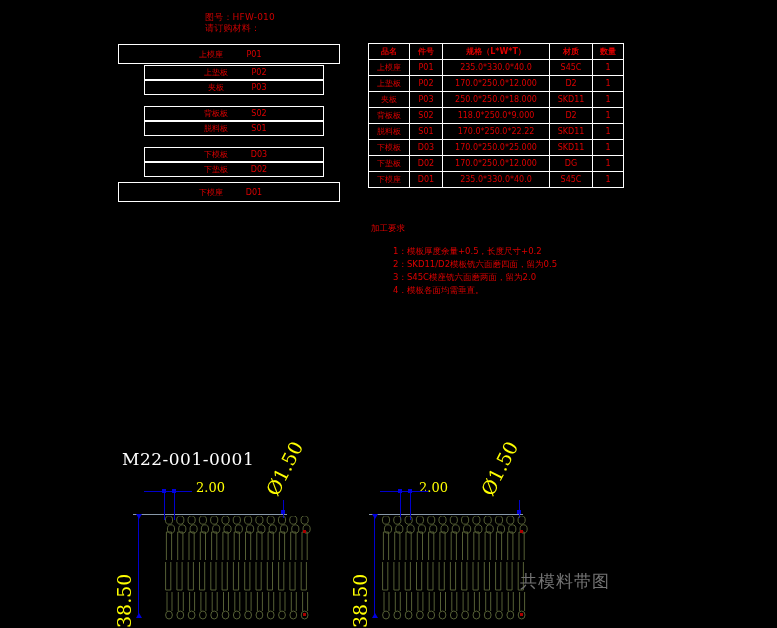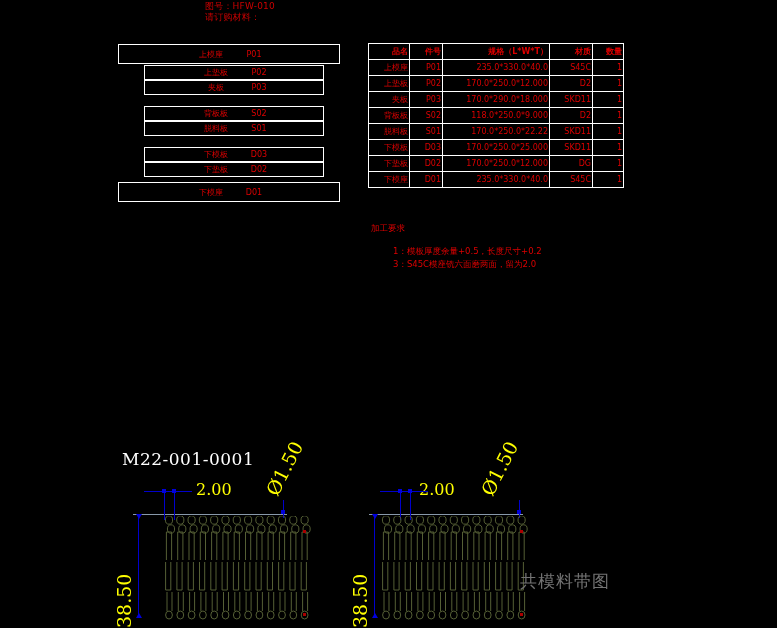--- a/index.html
+++ b/index.html
@@ -13,21 +13,21 @@
     position: relative;
     overflow: hidden;
     font-family: "DejaVu Sans", "Liberation Sans", sans-serif;
     color: #ff0000;
   }
   .abs { position: absolute; }
 
   
   #header-note {
     left: 205px;
-    top: 1px;
+    top: 12px;
     line-height: 11px;
     font-size: 9px;
     color: #cc0000;
     white-space: nowrap;
   }
   #header-note div { letter-spacing: 0.2px; }
 
   
   #die-stack { left: 118px; top: 44px; width: 222px; height: 138px; }
   .plate {
@@ -51,21 +51,21 @@
     left: 368px;
     top: 43px;
     border-collapse: collapse;
     border: 1px solid #ffffff;
     color: #dd0000;
     font-size: 8px;
   }
   #bom-table th, #bom-table td {
     border: 1px solid #ffffff;
     padding: 2px 1px;
-    text-align: right;
+    text-align: center;
     font-weight: normal;
     white-space: nowrap;
     line-height: 11px;
   }
   #bom-table th { font-weight: bold; }
   #bom-table .c-name  { width: 38px; }
   #bom-table .c-part  { width: 30px; }
   #bom-table .c-spec  { width: 104px; }
   #bom-table .c-mat   { width: 40px; }
   #bom-table .c-qty   { width: 28px; }
@@ -87,21 +87,21 @@
     position: absolute;
     color: #ffffff;
     font-size: 17px;
     letter-spacing: 0.5px;
     white-space: nowrap;
     font-family: "DejaVu Serif", "Liberation Serif", serif;
   }
   .dim-pitch {
     position: absolute;
     color: #ffff00;
-    font-size: 16px;
+    font-size: 13px;
     white-space: nowrap;
     font-family: "DejaVu Serif", "Liberation Serif", serif;
     text-align: right;
   }
   .dim-dia {
     position: absolute;
     color: #ffff00;
     font-size: 19px;
     white-space: nowrap;
     transform: rotate(-90deg);
@@ -210,21 +210,21 @@
       <tr>
         <td class="c-name">上垫板</td>
         <td class="c-part">P02</td>
         <td class="c-spec">170.0*250.0*12.000</td>
         <td class="c-mat">D2</td>
         <td class="c-qty">1</td>
       </tr>
       <tr>
         <td class="c-name">夹板</td>
         <td class="c-part">P03</td>
-        <td class="c-spec">170.0*290.0*18.000</td>
+        <td class="c-spec">250.0*250.0*18.000</td>
         <td class="c-mat">SKD11</td>
         <td class="c-qty">1</td>
       </tr>
       <tr>
         <td class="c-name">背板板</td>
         <td class="c-part">S02</td>
         <td class="c-spec">118.0*250.0*9.000</td>
         <td class="c-mat">D2</td>
         <td class="c-qty">1</td>
       </tr>
@@ -256,21 +256,23 @@
         <td class="c-mat">S45C</td>
         <td class="c-qty">1</td>
       </tr>
     </tbody>
 </table>
 
 <div id="process-notes" class="abs">
   <div class="pn-title">加工要求</div>
   <div id="process-items">
       <div>1：模板厚度余量+0.5，长度尺寸+0.2</div>
+      <div>2：SKD11/D2模板铣六面磨四面，留为0.5</div>
       <div>3：S45C模座铣六面磨两面，留为2.0</div>
+      <div>4．模板各面均需垂直。</div>
     </div>
 </div>
 
 <div id="strip-area">
     <div class="strip-block" style="left: 0px; top: 0px; width: 777px; height: 628px; pointer-events: none;">
       <div class="part-no" style="left: 122px; top: 449px;">M22-001-0001</div>
       <div class="dim-pitch" style="left: 196px; top: 480px;">2.00</div>
       <div class="dim-dia" style="left: 281px; top: 477px; transform: rotate(-63deg);">Ø1.50</div>
       <div class="dim-height" style="left: 135px; top: 606px;">38.50</div>
       <div class="dim-line-lt" style="left: 133px; top: 514px; width: 154px;"></div>

